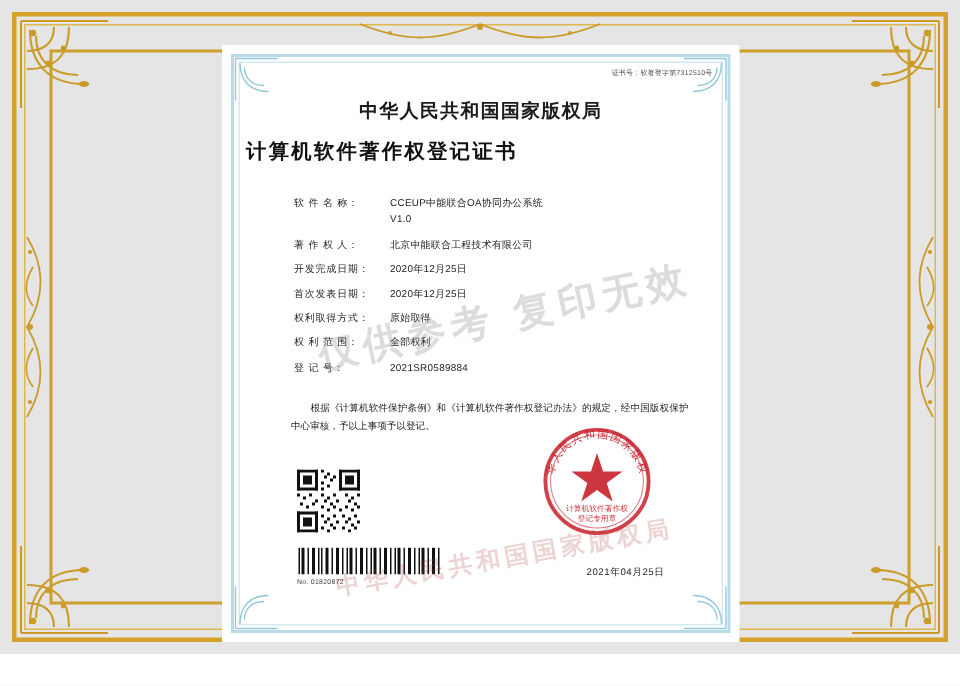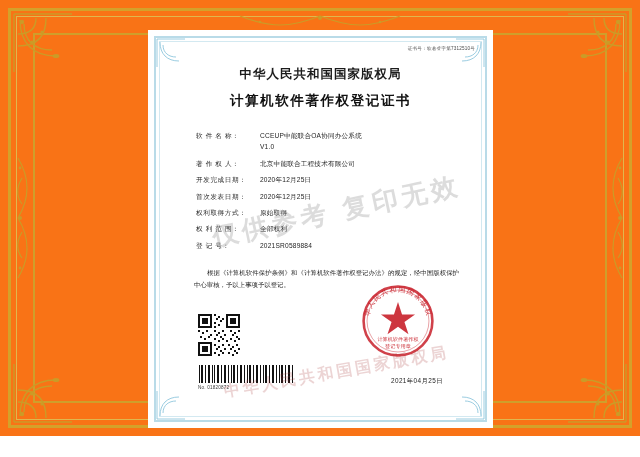--- a/index.html
+++ b/index.html
@@ -12,21 +12,21 @@
     height: 457px;
     overflow: hidden;
     font-family: "Liberation Sans", sans-serif;
   }
 
   
   .page {
     position: relative;
     width: 640px;
     height: 436px;
-    background: #f97316;
+    background: #e5e5e5;
     box-sizing: border-box;
   }
 
   
   .gold-frame {
     position: absolute;
     left: 8px;
     top: 8px;
     right: 8px;
     bottom: 8px;
@@ -129,21 +129,21 @@
     margin-top: 22px;
     text-align: center;
     font-family: "DejaVu Serif", "Liberation Serif", serif;
     font-size: 12.5px;
     font-weight: bold;
     color: #1b1b1b;
     letter-spacing: 1px;
   }
   .title-sub {
     margin-top: 9px;
-    text-align: center;
+    text-align: left;
     font-family: "DejaVu Serif", "Liberation Serif", serif;
     font-size: 13.5px;
     font-weight: bold;
     color: #111111;
     letter-spacing: 1.6px;
   }
 
   
   .fields {
     margin-top: 22px;

